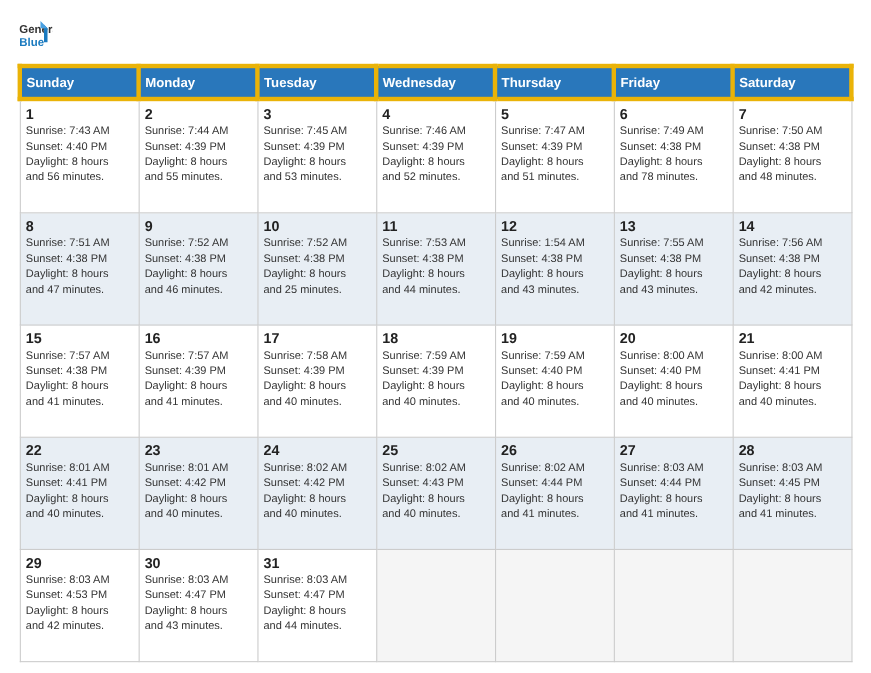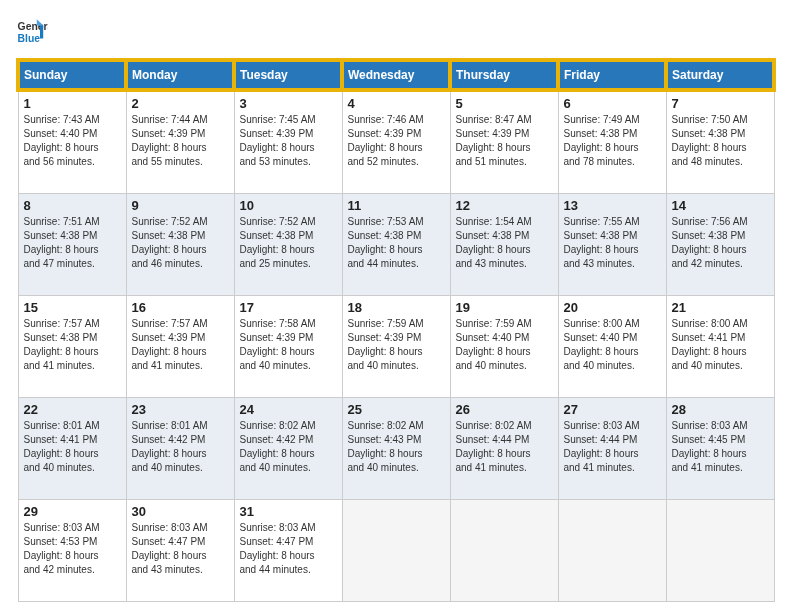--- a/index.html
+++ b/index.html
@@ -140,21 +140,21 @@
           <td>
             <span class="day-num">3</span>
             <div class="day-info"><span>Sunrise: 7:45 AM</span><br><span>Sunset: 4:39 PM</span><br><span>Daylight: 8 hours</span><br><span>and 53 minutes.</span></div>
           </td>
           <td>
             <span class="day-num">4</span>
             <div class="day-info"><span>Sunrise: 7:46 AM</span><br><span>Sunset: 4:39 PM</span><br><span>Daylight: 8 hours</span><br><span>and 52 minutes.</span></div>
           </td>
           <td>
             <span class="day-num">5</span>
-            <div class="day-info"><span>Sunrise: 8:47 AM</span><br><span>Sunset: 4:39 PM</span><br><span>Daylight: 8 hours</span><br><span>and 51 minutes.</span></div>
+            <div class="day-info"><span>Sunrise: 7:47 AM</span><br><span>Sunset: 4:39 PM</span><br><span>Daylight: 8 hours</span><br><span>and 51 minutes.</span></div>
           </td>
           <td>
             <span class="day-num">6</span>
             <div class="day-info"><span>Sunrise: 7:49 AM</span><br><span>Sunset: 4:38 PM</span><br><span>Daylight: 8 hours</span><br><span>and 78 minutes.</span></div>
           </td>
           <td>
             <span class="day-num">7</span>
             <div class="day-info"><span>Sunrise: 7:50 AM</span><br><span>Sunset: 4:38 PM</span><br><span>Daylight: 8 hours</span><br><span>and 48 minutes.</span></div>
           </td>
         </tr>

